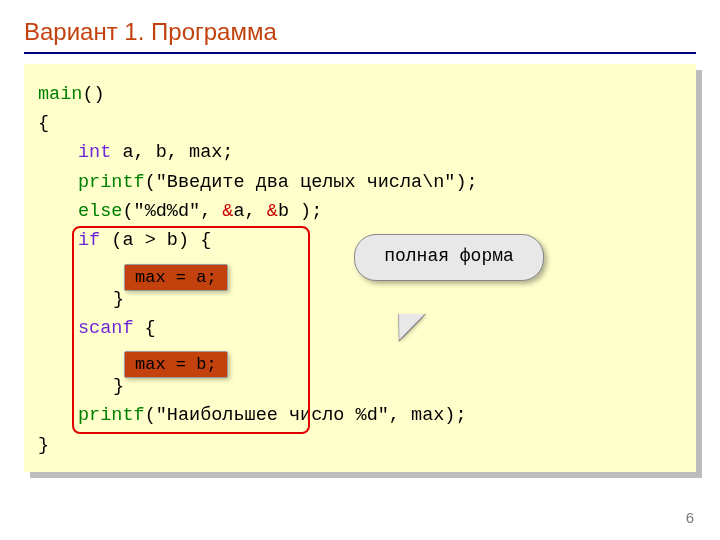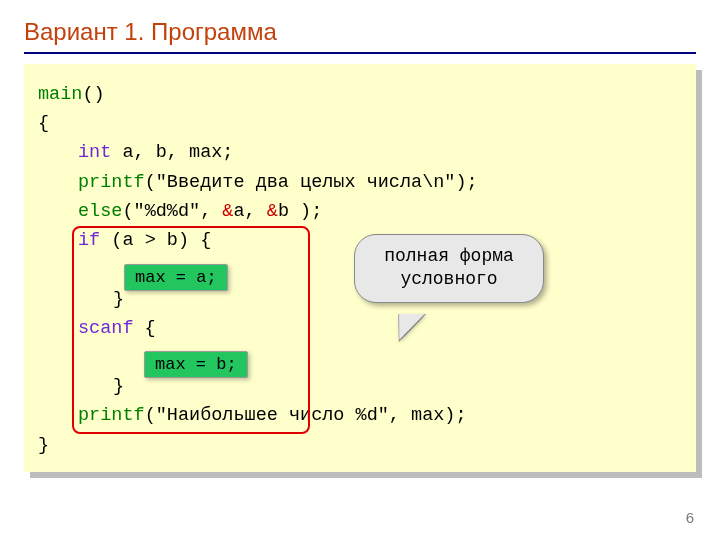--- a/index.html
+++ b/index.html
@@ -55,31 +55,31 @@
     border-radius: 8px;
     left: 48px;
     top: 162px;
     width: 238px;
     height: 208px;
     pointer-events: none;
   }
 
   .mini-box {
     position: absolute;
-    background: #22c55e;
+    background: #c2410c;
     border: 1px solid #9a9a9a;
     border-radius: 2px;
     padding: 4px 10px;
     font-family: "Courier New", monospace;
     font-size: 17px;
     box-shadow: 2px 2px 4px rgba(0,0,0,0.25);
     line-height: 1;
   }
   .mini-box.a { left: 100px; top: 200px; }
-  .mini-box.b { left: 100px; top: 287px; margin-left: 20px; }
+  .mini-box.b { left: 100px; top: 287px; }
 
   .callout {
     position: absolute;
     left: 330px;
     top: 170px;
     width: 190px;
     background: #e8e8e8;
     border: 1px solid #888;
     border-radius: 22px;
     padding: 10px 8px 12px 8px;
@@ -144,19 +144,18 @@
 
       <div class="red-frame"></div>
 
       <div class="mini-box a">max = a;</div>
       <div class="mini-box b">max = b;</div>
 
       <div class="callout-tail-border"></div>
       <div class="callout-tail"></div>
       <div class="callout">
         <div>полная форма</div>
-        <div>условного</div>
       </div>
     </div>
   </div>
 
   <div class="page-number">6</div>
 </div>
 
 </body></html>

